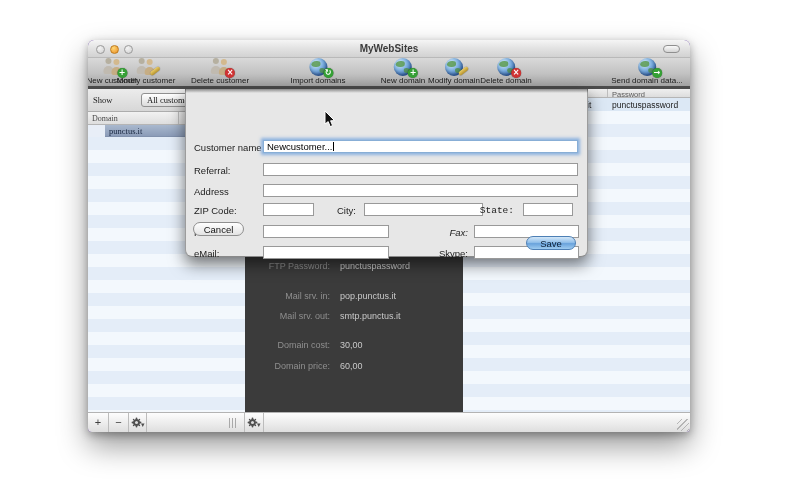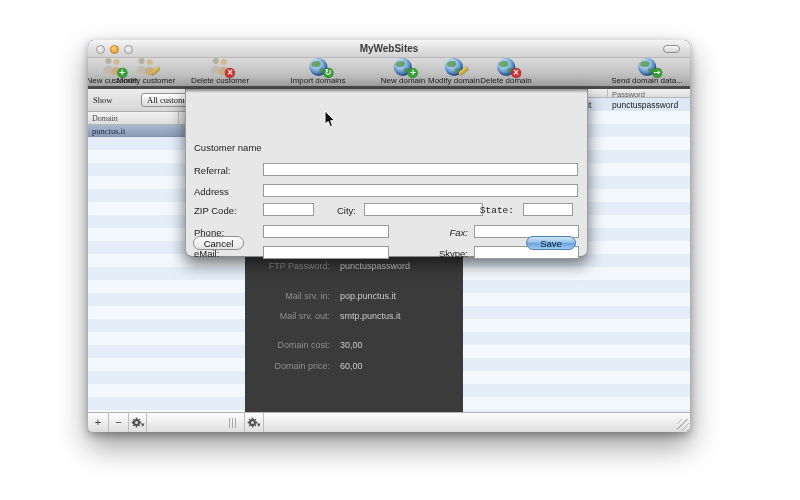--- a/index.html
+++ b/index.html
@@ -64,21 +64,21 @@
   .show-row { position:absolute; left:0; top:0; width:100%; height:23px;
     background:linear-gradient(180deg,#ececec,#d7d7d7); border-bottom:1px solid #adadad; }
   .show-label { position:absolute; left:5px; top:6px; font-size:8.5px; color:#222; }
   .dropdown { position:absolute; left:53px; top:4px; width:80px; height:14px;
     background:linear-gradient(180deg,#ffffff,#dcdcdc); border:1px solid #909090; border-radius:3px;
     font-size:8.5px; line-height:12px; padding-left:5px; color:#111; white-space:nowrap; overflow:hidden; }
   .l-header { position:absolute; left:0; top:23px; width:100%; height:13px;
     background:linear-gradient(180deg,#f2f2f2,#dedede); border-bottom:1px solid #b5b5b5; }
   .l-header .htext { position:absolute; left:4px; top:2px; font-size:8px; color:#4a4a4a; }
   .l-header .hdiv { position:absolute; left:90px; top:0; width:1px; height:100%; background:#bdbdbd; }
-  .sel-row { position:absolute; left:0; top:36px; width:100%; height:12px;
+  .sel-row { position:absolute; left:17px; top:36px; width:100%; height:12px;
     background:linear-gradient(180deg,#a9b8ce,#8b9cb8); border-bottom:1px solid #8191ad; }
   .sel-row .rtext { position:absolute; left:4px; top:1px; font-size:8.5px; color:#17253f; }
   .l-stripes { position:absolute; left:0; top:48px; width:100%; bottom:0;
     background:repeating-linear-gradient(180deg,#e4edf8 0 13px,#f3f8fd 13px 26px); }
 
   
   .dark-panel { position:absolute; left:157px; top:0; width:218px; height:100%; background:#3b3b3b; }
   .d-row { position:absolute; left:0; width:100%; height:10px; }
   .d-label { position:absolute; left:0; top:0; width:85px; text-align:right; font-size:9px; color:#8f8f8f; }
   .d-value { position:absolute; left:95px; top:0; font-size:9px; color:#c9c9c9; }
@@ -103,21 +103,21 @@
   .dialog::before { content:''; position:absolute; left:-1px; right:-1px; top:0; height:4px;
     background:linear-gradient(180deg,rgba(0,0,0,.40),rgba(0,0,0,0)); }
   .fl { position:absolute; font-size:9.5px; color:#1c1c1c; }
   .fi { position:absolute; height:13px; background:#fff; border:1px solid #999;
     font-size:9.5px; padding:0 3px; color:#000; }
   .fi.focused { border:1px solid #88aed6; box-shadow:0 0 3px 2px rgba(110,160,220,.75);
     line-height:11px; white-space:nowrap; }
   .caret { display:inline-block; width:1px; height:9px; background:#000; vertical-align:-1px; margin-left:1px; }
   .btn { position:absolute; height:14px; border-radius:8px; font-size:9.5px; text-align:center;
     line-height:13px; color:#111; }
-  .btn.cancel { left:7px; top:147px; width:51px; border:1px solid #8f8f8f;
+  .btn.cancel { left:7px; top:133px; width:51px; border:1px solid #8f8f8f;
     background:linear-gradient(180deg,#ffffff,#e3e3e3); }
   .btn.save { left:340px; top:147px; width:50px; border:1px solid #4d7fb5; color:#0d2036;
     background:linear-gradient(180deg,#d3e7f8 0%,#93c0ea 45%,#6aa3dc 55%,#9ecbf0 100%); }
   .cursor { position:absolute; left:138px; top:22px; z-index:60; }
 
   
   .footer { position:absolute; left:0; top:372px; width:100%; height:20px;
     background:linear-gradient(180deg,#fdfdfd,#dedede); border-top:1px solid #b3b3b3; }
   .f-btn { position:absolute; top:0; height:100%; border-right:1px solid #bcbcbc;
     font-size:11px; color:#3f3f3f; text-align:center; line-height:18px; }
@@ -265,20 +265,21 @@
         <span class="r-frag">it</span>
         <span class="r-pass">punctuspassword</span>
       </div>
       <div class="r-stripes"></div>
     </div>
 
   </div>
 
   <div class="dialog">
     <span class="fl" style="left:8px;  top:53px;">Customer name</span>
+    <div class="fi focused" style="left:77px; top:51px; width:315px;"><span>Newcustomer...</span><span class="caret"></span></div>
 
     <span class="fl" style="left:8px;  top:76px;">Referral:</span>
     <input class="fi" style="left: 77px; top: 74px; width: 315px;" value="">
 
     <span class="fl" style="left:8px;  top:97px;">Address</span>
     <input class="fi" style="left: 77px; top: 95px; width: 315px;" value="">
 
     <span class="fl" style="left:8px;  top:116px;">ZIP Code:</span>
     <input class="fi" style="left: 77px; top: 114px; width: 51px;" value="">
     <span class="fl" style="left:130px; top:116px; width:40px; text-align:right;">City:</span>

